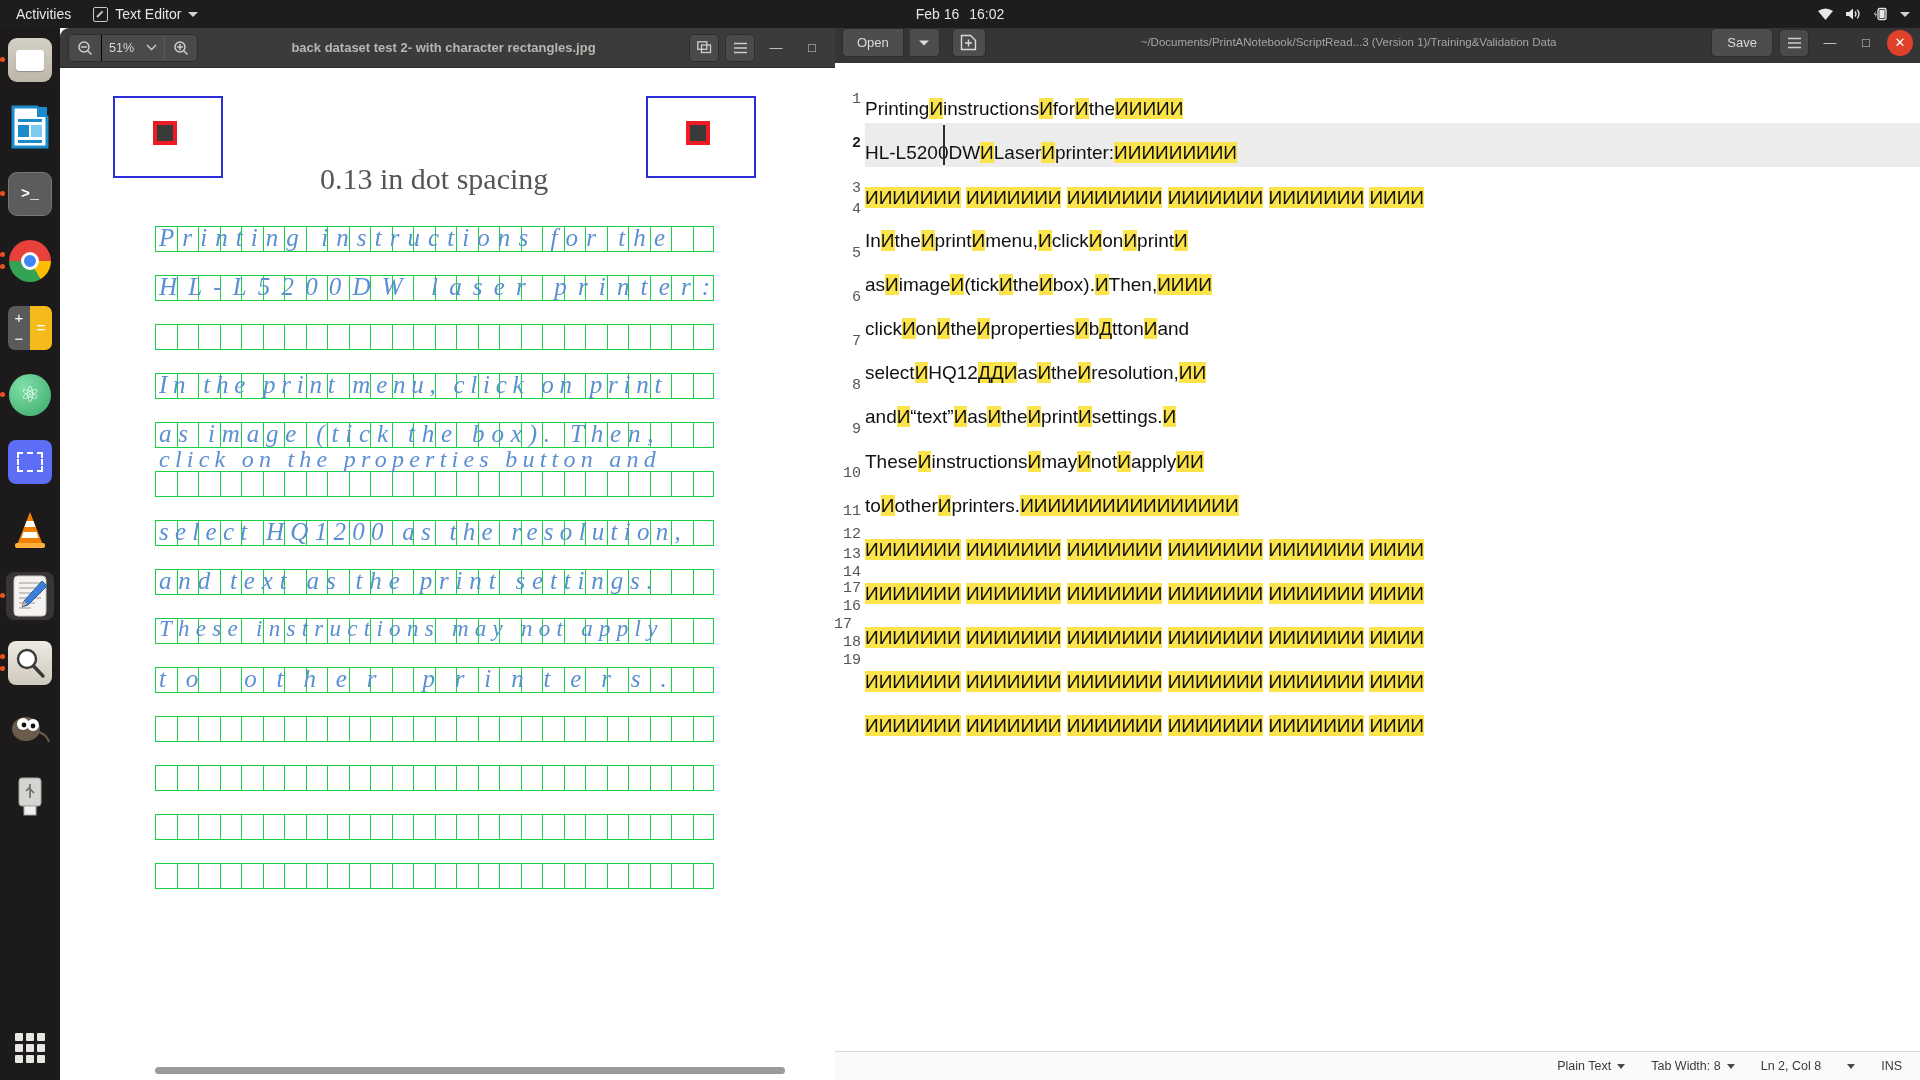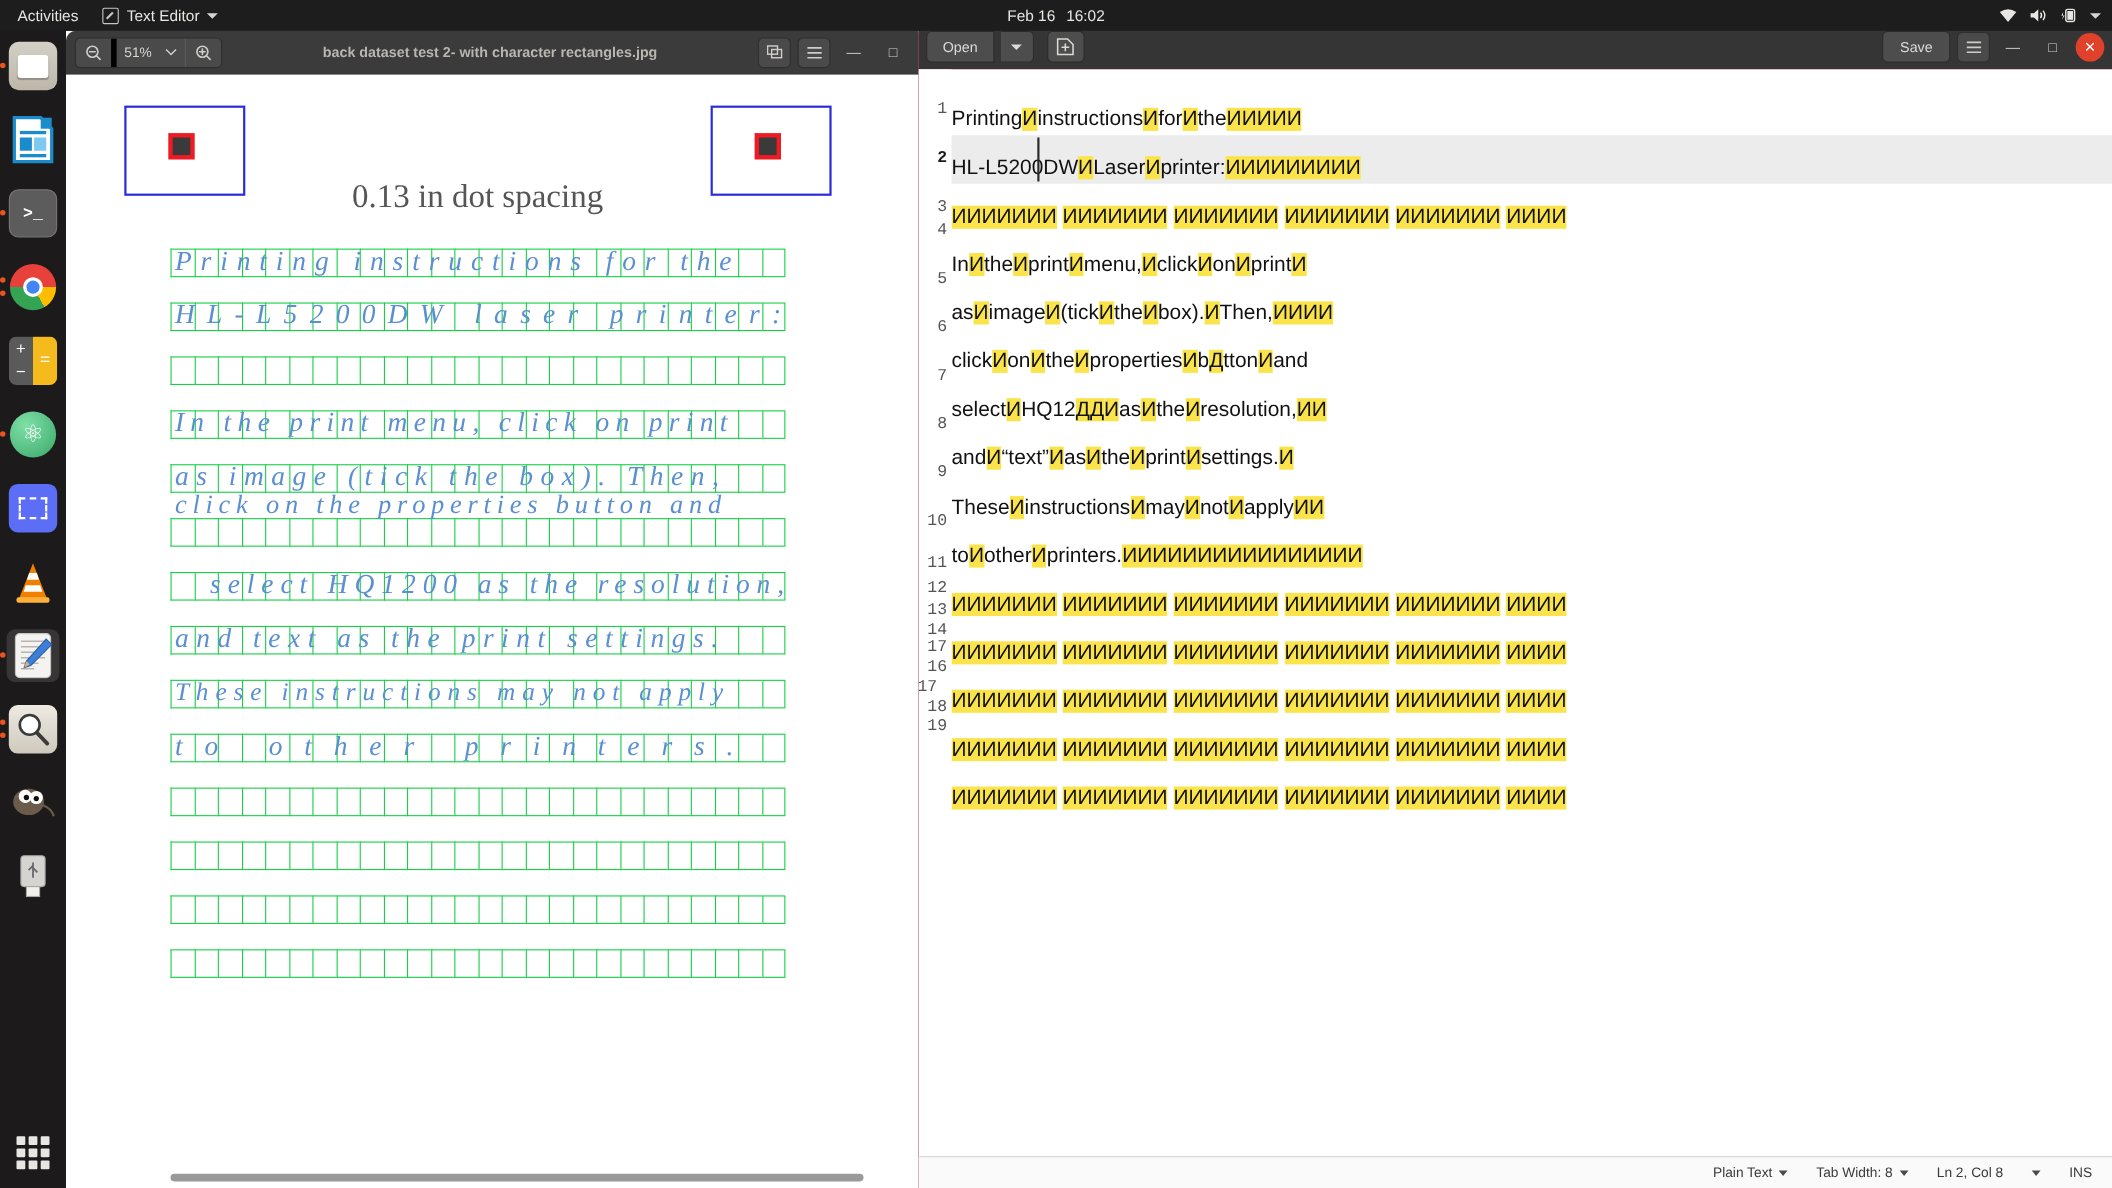--- a/index.html
+++ b/index.html
@@ -74,21 +74,21 @@
     position: absolute; left: 60px; top: 28px; width: 775px; height: 1052px;
     background: #fff; z-index: 10;
   }
   #viewer .hdr {
     height: 40px; background: #3b3b3b; display:flex; align-items:center;
     padding: 0 8px; gap: 6px; border-bottom:1px solid #2b2b2b;
     border-top-left-radius: 9px;
   }
   .zgroup { display:flex; align-items:center; background:#4a4a4a; border:1px solid #2e2e2e; border-radius:5px; height:28px; overflow:hidden;}
   .zbtn { width:32px;height:26px;display:flex;align-items:center;justify-content:center;color:#cfcdca;}
-  .zlevel { color:#d8d6d3; font-size:12.5px; padding:0 7px; display:flex;align-items:center;gap:12px; border-left:5px solid #000000;border-right:1px solid #5a5a5a; height:26px;}
+  .zlevel { color:#d8d6d3; font-size:12.5px; padding:0 7px; display:flex;align-items:center;gap:12px; border-left:1px solid #000000;border-right:1px solid #5a5a5a; height:26px;}
   #viewer .vtitle { flex:1; text-align:center; color:#b9b6b2; font-size:13px; font-weight:bold; }
   .hbtn { width:30px;height:28px; background:#4a4a4a;border:1px solid #2e2e2e;border-radius:5px; display:flex;align-items:center;justify-content:center; color:#cfcdca;}
   .winbtn { width:30px;height:28px; display:flex;align-items:center;justify-content:center; color:#cfcdca; font-size:13px;}
   #viewer .canvas { position:relative; width:775px; height:1012px; background:#fff; overflow:hidden; }
 
   
   .boxrect { position:absolute; border:2px solid #2b2bd8; background:#fff; }
   .reddot { position:absolute; background:#ee1b24; padding:4px; }
   .reddot i { display:block; width:16px;height:16px; background:#3a3a3a; }
   .capt { position:absolute; font-family:"Liberation Serif", serif; color:#555; }
@@ -533,21 +533,21 @@
           <div class="hcell"></div>
           <div class="hcell"></div>
           <div class="hcell"></div>
           <div class="hcell"></div>
           <div class="hcell"></div>
           <div class="hcell"></div>
           <div class="hcell"></div>
           <div class="hcell"></div>
           <div class="hcell"></div>
         </div>
-        <div class="hw" style="left: 99px; top: 450px; font-size: 25px; letter-spacing: 6.26875px; margin-left: 32px;">select HQ1200 as the resolution,</div>
+        <div class="hw" style="left: 99px; top: 450px; font-size: 25px; letter-spacing: 6.26875px;">select HQ1200 as the resolution,</div>
         <div class="hline" style="left: 95px; top: 501px;">
           <div class="hcell"></div>
           <div class="hcell"></div>
           <div class="hcell"></div>
           <div class="hcell"></div>
           <div class="hcell"></div>
           <div class="hcell"></div>
           <div class="hcell"></div>
           <div class="hcell"></div>
           <div class="hcell"></div>
@@ -753,20 +753,21 @@
           <path d="M1 1.5 L6 6.5 L11 1.5z" fill="#dcdad7"></path>
         </svg>
     </div>
     <div class="newbtn">
       <svg width="17" height="17" viewBox="0 0 17 17">
           <path d="M1.5 1.5h9l5 5v9h-14z" fill="none" stroke="#dcdad7" stroke-width="1.4"></path>
           <path d="M5 9h7M8.5 5.5v7" stroke="#dcdad7" stroke-width="1.4"></path>
         </svg>
     </div>
     <div class="titlewrap">
+      <div class="epath">~/Documents/PrintANotebook/ScriptRead...3 (Version 1)/Training&amp;Validation Data</div>
     </div>
     <div class="savebtn">Save</div>
     <div class="hbtn">
       <svg width="15" height="12" viewBox="0 0 15 12">
           <g stroke="#cfcdca" stroke-width="1.5">
             <path d="M1 1.5h13M1 6h13M1 10.5h13"></path>
           </g>
         </svg>
     </div>
     <div class="winbtn">—</div>

